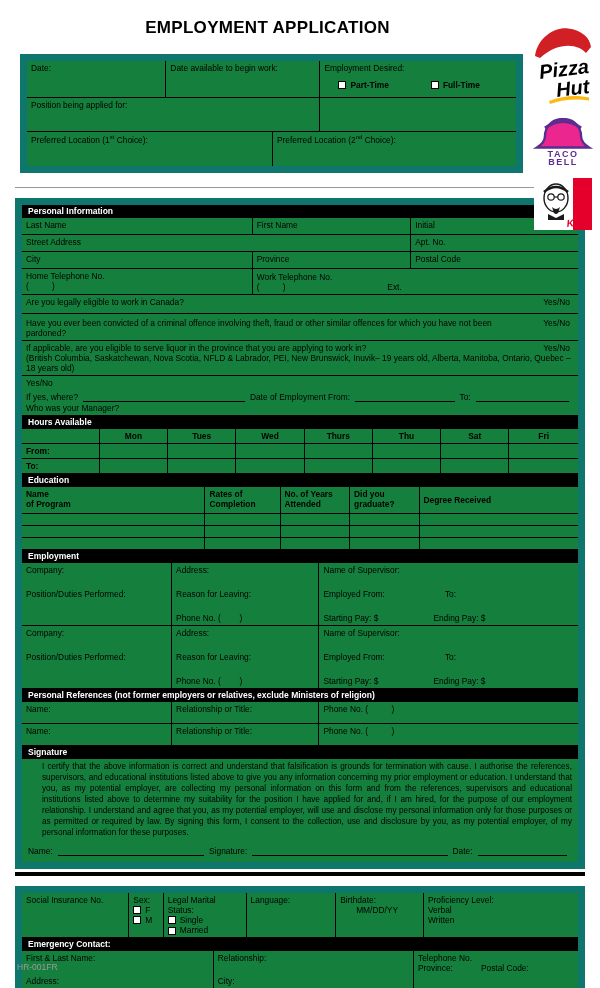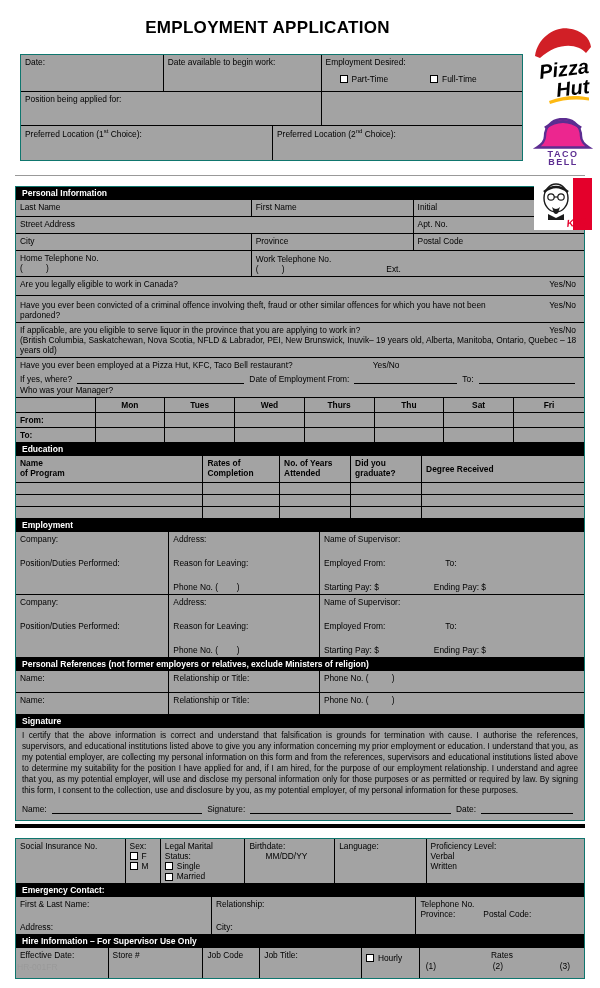--- a/index.html
+++ b/index.html
@@ -1,37 +1,37 @@
 <!DOCTYPE html>
 <html><head>
 <meta charset="utf-8">
 <style>
   * { margin:0; padding:0; box-sizing:border-box; }
   html,body { width:600px; background:#fff; }
   body { height:988px; position:relative; font-family:"Liberation Sans", sans-serif; color:#000; }
   .title { margin:18px 0 0 15px; width:505px; text-align:center; font-size:17px; font-weight:bold; letter-spacing:.3px; }
   .logos { position:absolute; top:22px; right:2px; width:70px; display:flex; flex-direction:column; align-items:center; gap:12px; }
-  .table { border:1px solid #0f766e; background:#a3a3a3; font-size:8.4px; }
+  .table { border:7px solid #0f766e; background:#15803d; font-size:8.4px; }
   .top-table { margin:16px 0 0 20px; width:503px; }
   .row { display:flex; border-bottom:1px solid #000; }
   .row:last-child { border-bottom:none; }
   .c { border-right:1px solid #000; padding:2px 4px; position:relative; }
   .c:last-child { border-right:none; }
   .bar { background:#000; color:#fff; font-weight:bold; font-size:8.5px; line-height:11px; padding:1px 6px; }
   .bar.center { text-align:center; }
   .hr { border-top:1px solid #999; margin:14px 15px 0 15px; }
   .main, .bottom { margin:10px 15px 0 15px; }
   .thick { margin:3px 15px 0 15px; height:4px; background:#000; }
   .cb { display:inline-block; width:8px; height:8px; border:1px solid #000; background:#fff; vertical-align:-1px; margin-right:4px; flex:0 0 auto; }
   .pre { white-space:pre; }
   .yn { margin-left:auto; padding-right:4px; }
   .fill { flex:1 1 auto; border-bottom:1px solid #000; margin:0 5px; height:10px; }
   .qrow { padding:2px 4px; }
   .b { font-weight:bold; }
-  .para { padding:3px 6px 5px 6px; text-align:justify; font-size:8.2px; line-height:1.34; }
+  .para { padding:3px 6px 5px 20px; text-align:justify; font-size:8.2px; line-height:1.34; }
   .sigline { display:flex; align-items:flex-end; padding:2px 6px 6px 6px; }
   .daycell { text-align:center; font-weight:bold; }
   .mh16 { min-height:16px; } .mh25 { min-height:25px; } .mh18 { min-height:18px; }
   .mh12 { min-height:12px; } .mh11 { min-height:11px; } .mh26 { min-height:26px; }
   .mh21 { min-height:21px; } .mh36 { min-height:36px; } .mh34 { min-height:34px; }
   .mh30 { min-height:30px; }
   .footer { position:absolute; left:17px; top:962px; color:#9a9a9a; font-size:8.5px; }
   sup { font-size:6px; }
 </style>
 </head>
@@ -66,21 +66,21 @@
     <text x="33" y="49" font-size="10" font-style="italic" font-weight="bold" fill="#e4002b" transform="rotate(-6 33 49)">KFC</text>
   </svg>
 </div>
 
 <div class="table top-table">
   <div class="row">
     <div class="c mh36" style="width:28.5%"><span>Date:</span></div>
     <div class="c mh36" style="width:31.5%"><span>Date available to begin work:</span></div>
     <div class="c mh36" style="width:40%">
       <div>Employment Desired:</div>
-      <div style="display:flex; margin-top:7px; padding-left:14px;">
+      <div style="display:flex; margin-top:7px; padding-left:14px;font-weight:bold;">
         <span><span class="cb"></span><span>Part-Time</span></span>
         <span style="margin-left:42px"><span class="cb"></span><span>Full-Time</span></span>
       </div>
     </div>
   </div>
   <div class="row">
     <div class="c" style="width:60%; min-height:33px"><span>Position being applied for:</span></div>
     <div class="c" style="width:40%"></div>
   </div>
   <div class="row">
@@ -142,35 +142,35 @@
       <div style="display:flex">
         <span>If applicable, are you eligible to serve liquor in the province that you are applying to work in?</span>
         <span class="yn">Yes/No</span>
       </div>
       <div>(British Columbia, Saskatchewan, Nova Scotia, NFLD &amp; Labrador, PEI, New Brunswick, Inuvik– 19 years old, Alberta, Manitoba, Ontario, Quebec – 18 years old)</div>
     </div>
   </div>
   <div class="row">
     <div class="qrow" style="width:100%">
       <div style="display:flex">
-        <span style="flex:0 0 63%">Have you ever been employed at a Pizza Hut, KFC, Taco Bell restaurant?</span>
         <span>Yes/No</span>
       </div>
       <div style="display:flex; align-items:flex-end; margin-top:4px">
         <span>If yes, where?</span>
         <span class="fill" style="flex:2.6"></span>
         <span>Date of Employment From:</span>
         <span class="fill" style="flex:1.6"></span>
         <span>To:</span>
         <span class="fill" style="flex:1.5"></span>
       </div>
       <div style="margin-top:1px">Who was your Manager?</div>
     </div>
   </div>
 
+  <div class="bar">Hours Available</div>
   <div class="row">
     <div class="c mh12" style="width:14%"></div>
     <div class="c mh12 daycell" style="width:12.28%">Mon</div>
     <div class="c mh12 daycell" style="width:12.28%">Tues</div>
     <div class="c mh12 daycell" style="width:12.28%">Wed</div>
     <div class="c mh12 daycell" style="width:12.28%">Thurs</div>
     <div class="c mh12 daycell" style="width:12.28%">Thu</div>
     <div class="c mh12 daycell" style="width:12.28%">Sat</div>
     <div class="c mh12 daycell" style="width:12.32%">Fri</div>
   </div>
@@ -329,25 +329,25 @@
       <div>Legal Marital Status:</div>
       <div style="display:flex; align-items:center">
           <span class="cb"></span>
           <span>Single</span>
         </div>
       <div style="display:flex; align-items:flex-end">
           <span class="cb"></span>
           <span>Married</span>
         </div>
     </div>
+    <div class="c mh36" style="width:16.1%"><span>Language:</span></div>
     <div class="c mh36" style="width:15.8%">
       <div>Birthdate:</div>
       <div style="padding-left:16px">MM/DD/YY</div>
     </div>
-    <div class="c mh36" style="width:16.1%"><span>Language:</span></div>
     <div class="c mh36" style="width:27.7%">
       <div>Proficiency Level:</div>
       <div>Verbal</div>
       <div>Written</div>
     </div>
   </div>
 
   <div class="bar">Emergency Contact:</div>
   <div class="row">
     <div class="c mh34" style="width:34.5%">

